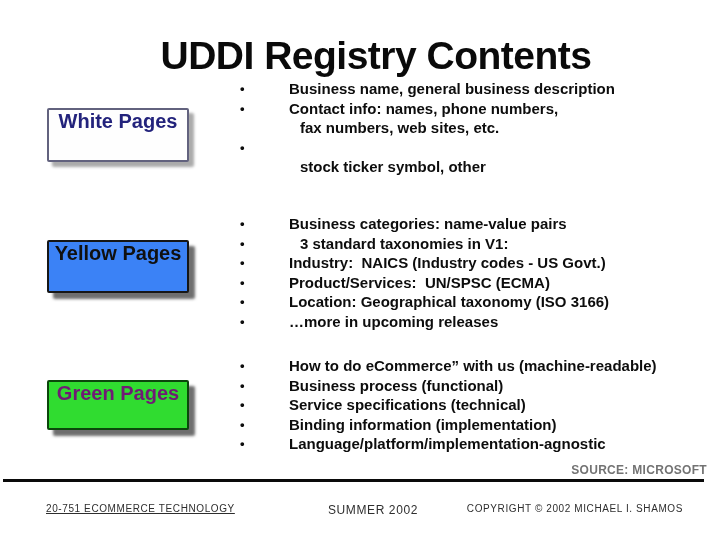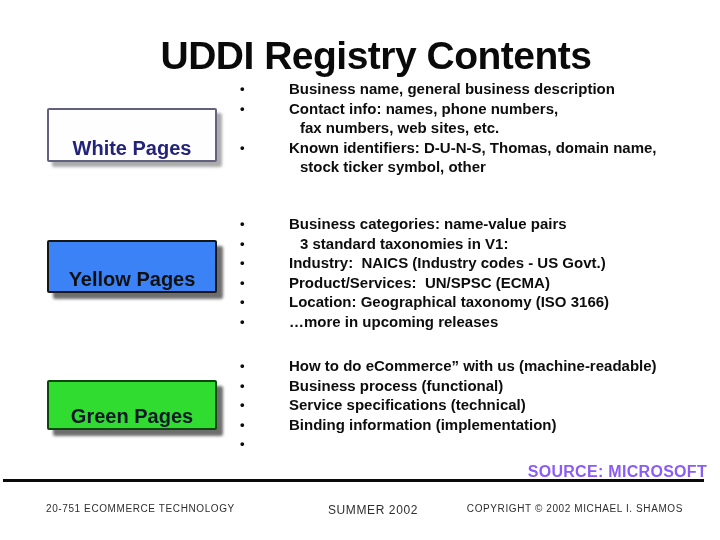--- a/index.html
+++ b/index.html
@@ -5,22 +5,22 @@
   html,body{margin:0;padding:0;}
   body{
     width:720px;height:540px;background:#ffffff;position:relative;overflow:hidden;
     font-family:"Liberation Sans","DejaVu Sans",sans-serif;
   }
   .title{
     position:absolute;top:18px;left:0;width:720px;margin:16px;
     text-align:center;font-size:39px;font-weight:bold;color:#0a0a0a;letter-spacing:-0.5px;
   }
   .pagebox{
-    position:absolute;left:47px;width:170px;
-    display:flex;align-items:flex-end;justify-content:center;
+    position:absolute;left:47px;width:142px;
+    display:flex;align-items:flex-start;justify-content:center;
     font-weight:bold;font-size:20px;border:2px solid #333;border-radius:2px;
     box-sizing:border-box;
   }
   .box-white{top:108px;height:54px;box-shadow:5px 5px 3px #ababab;}
   .box-yellow{top:240px;height:53px;box-shadow:6px 6px 3px #6e6e6e;}
   .box-green{top:380px;height:50px;box-shadow:6px 6px 3px #6e6e6e;}
   .bullets{
     position:absolute;left:238px;width:478px;
     font-size:15px;font-weight:bold;color:#0d0d0d;
   }
@@ -28,56 +28,55 @@
   .sec2{top:214px;}
   .sec3{top:356px;}
   .line{position:relative;padding-left:39px;line-height:19.5px;height:19.5px;}
   .line .bl{position:absolute;left:2px;top:0;font-size:13px;}
   .line.cont{padding-left:50px;}
   .line.ind{padding-left:50px;}
   .tx{white-space:pre;margin-left:12px;}
   .rule{position:absolute;top:479px;left:3px;width:701px;height:3px;background:#0a0a0a;}
   .source{
     position:absolute;top:463px;right:13px;
-    font-size:16px;font-weight:bold;color:#8b5cf6;letter-spacing:0.3px;
+    font-size:12px;font-weight:bold;color:#737373;letter-spacing:0.3px;
   }
-  .footer-left{position:absolute;top:503px;left:46px;font-size:10px;color:#2e2e2e;letter-spacing:0.6px;}
+  .footer-left{position:absolute;top:503px;left:46px;font-size:10px;color:#2e2e2e;letter-spacing:0.6px;text-decoration:underline;}
   .footer-center{position:absolute;top:503px;left:328px;font-size:12px;color:#2e2e2e;letter-spacing:0.6px;}
   .footer-right{position:absolute;top:503px;right:37px;font-size:10px;color:#2e2e2e;letter-spacing:0.6px;}
 </style>
 </head>
 <body>
 
 <h1 class="title">UDDI Registry Contents</h1>
 
 <div class="pagebox box-white" style="background: rgb(254, 254, 254); color: rgb(35, 35, 124); border-color: rgb(98, 98, 126);">
   <span>White Pages</span>
 </div>
 <div class="pagebox box-yellow" style="background: #3b82f6; color: rgb(16, 16, 16); border-color: rgb(22, 22, 22);">
   <span>Yellow Pages</span>
 </div>
-<div class="pagebox box-green" style="background: rgb(48, 220, 48); color: #0f172a; border-color: rgb(11, 71, 11);">
+<div class="pagebox box-green" style="background: rgb(48, 220, 48); color: #701a75; border-color: rgb(11, 71, 11);">
   <span>Green Pages</span>
 </div>
 
 <div class="bullets sec1">
   <div class="line">
     <span class="bl">•</span>
     <span class="tx">Business name, general business description</span>
   </div>
   <div class="line">
     <span class="bl">•</span>
     <span class="tx">Contact info: names, phone numbers,</span>
   </div>
   <div class="line cont">
     <span class="tx">fax numbers, web sites, etc.</span>
   </div>
   <div class="line">
     <span class="bl">•</span>
-    <span class="tx">Known identifiers: D-U-N-S, Thomas, domain name,</span>
   </div>
   <div class="line cont">
     <span class="tx">stock ticker symbol, other</span>
   </div>
 </div>
 
 <div class="bullets sec2">
   <div class="line">
     <span class="bl">•</span>
     <span class="tx">Business categories: name-value pairs</span>
@@ -116,20 +115,21 @@
   <div class="line">
     <span class="bl">•</span>
     <span class="tx">Service specifications (technical)</span>
   </div>
   <div class="line">
     <span class="bl">•</span>
     <span class="tx">Binding information (implementation)</span>
   </div>
   <div class="line">
     <span class="bl">•</span>
+    <span class="tx">Language/platform/implementation-agnostic</span>
   </div>
 </div>
 
 <div class="source">SOURCE: MICROSOFT</div>
 <div class="rule"></div>
 
 <div class="footer-left">20-751 ECOMMERCE TECHNOLOGY</div>
 <div class="footer-center">SUMMER 2002</div>
 <div class="footer-right">COPYRIGHT © 2002 MICHAEL I. SHAMOS</div>
 

